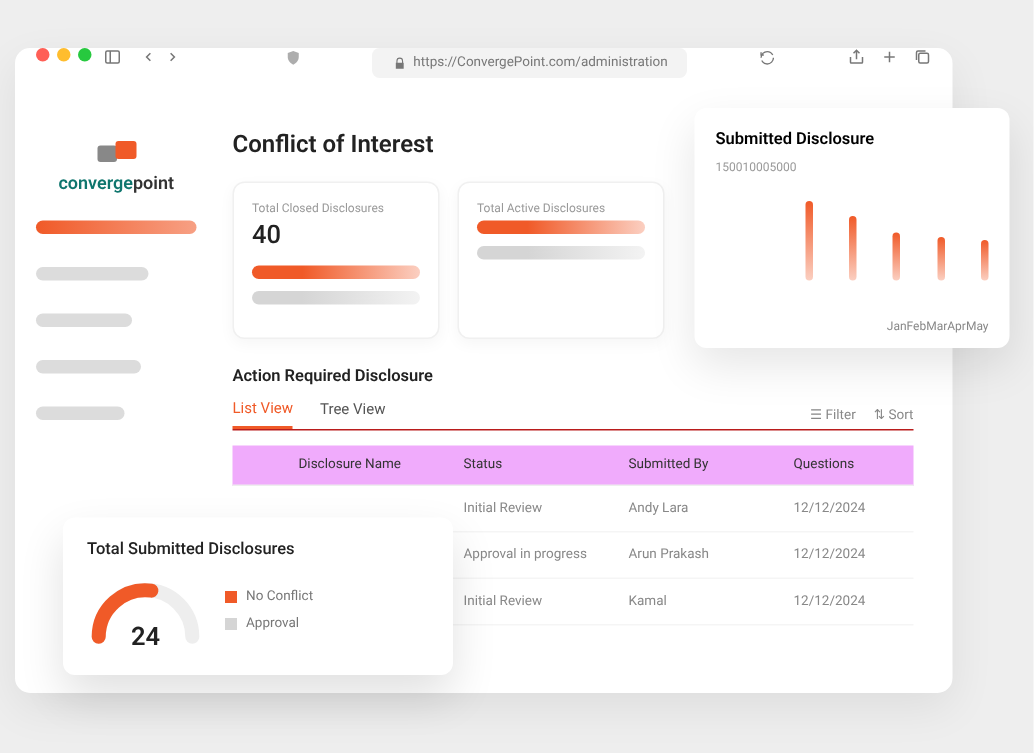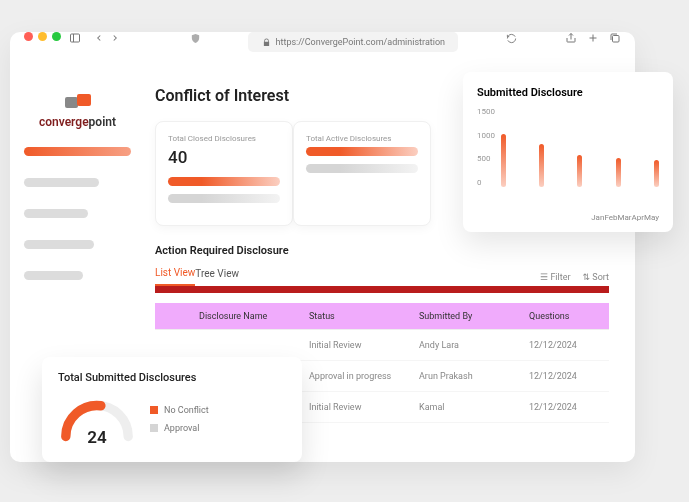--- a/index.html
+++ b/index.html
@@ -13,51 +13,51 @@
   .navarrows{display:flex;gap:4px;margin-left:4px}
   .url{flex:1;max-width:210px;margin:0 auto;background:#f3f3f3;border-radius:5px;height:20px;display:flex;align-items:center;justify-content:center;gap:5px;color:#777;font-size:9px}
   .rightctrls{margin-left:auto;display:flex;gap:10px}
   .main{display:flex;height:calc(100% - 34px)}
   .sidebar{width:140px;padding:28px 14px 0 14px}
   .logo{display:flex;flex-direction:column;align-items:center;margin-bottom:18px}
   .logo-mark{width:26px;height:18px;position:relative;margin-bottom:3px}
   .logo-mark::before{content:"";position:absolute;left:0;top:3px;width:13px;height:11px;background:#888;border-radius:2px}
   .logo-mark::after{content:"";position:absolute;right:0;top:0;width:14px;height:12px;background:#f05a28;border-radius:2px}
   .logo-text{font-size:12px;font-weight:600;color:#333}
-  .logo-text .c{color:#7f1d1d}
+  .logo-text .c{color:#0f766e}
   .sbitem{height:9px;border-radius:5px;background:#dcdcdc;margin-bottom:22px}
   .sbitem.active{background:linear-gradient(90deg,#f05a28,#f7a084)}
   .content{flex:1;padding:20px 26px 0 10px}
   h1{font-size:16px;font-weight:600;color:#222;margin-bottom:16px}
-  .cards{display:flex;gap:0;margin-bottom:18px}
+  .cards{display:flex;gap:12px;margin-bottom:18px}
   .card{flex:1;max-width:138px;background:#fff;border:1px solid #f0f0f0;border-radius:8px;padding:12px 12px 14px;box-shadow:0 3px 10px rgba(0,0,0,.04)}
   .card .lbl{font-size:8px;color:#999;margin-bottom:4px}
   .card .val{font-size:17px;font-weight:500;color:#222;margin-bottom:10px}
   .bar{height:9px;border-radius:5px;margin-bottom:8px}
   .bar.orange{background:linear-gradient(90deg,#f05a28 30%,#fbcfc1)}
   .bar.gray{background:linear-gradient(90deg,#d5d5d5 30%,#f3f3f3)}
   .section-title{font-size:11px;font-weight:600;margin-bottom:10px;color:#222}
-  .tabs{display:flex;border-bottom:7px solid #b91c1c;font-size:10px;color:#555;align-items:center}
+  .tabs{display:flex;gap:18px;border-bottom:1px solid #b91c1c;font-size:10px;color:#555;align-items:center}
   .tab{padding-bottom:6px;cursor:pointer}
   .tab.active{color:#f05a28;border-bottom:2px solid #f05a28}
   .tab-right{margin-left:auto;display:flex;gap:12px;font-size:9px;color:#888}
   .table{margin-top:10px;font-size:9px;color:#555}
   .th,.tr{display:grid;grid-template-columns:110px 110px 110px 80px}
   .th{color:#333;font-size:9px;padding:8px 0;background:#f0abfc;border-bottom:1px solid #eee;padding-left:44px}
   .tr{padding:10px 0 10px 44px;border-bottom:1px solid #f5f5f5;color:#888;font-size:9px}
   
   .floating-chart{position:absolute;right:16px;top:72px;width:210px;height:160px;background:#fff;border-radius:8px;box-shadow:0 12px 30px rgba(0,0,0,.1);padding:14px 14px 10px}
   .floating-chart h3{font-size:11px;font-weight:600;margin-bottom:8px}
   .chart-body{display:flex;height:100px}
-  .yaxis{display:flex;flex-direction:column;justify-content:space-between;font-size:8px;color:#999;padding-right:6px;height:80px}
+  .yaxis{display:flex;justify-content:space-between;font-size:8px;color:#999;padding-right:6px;height:80px}
   .bars{flex:1;display:flex;align-items:flex-end;justify-content:space-between;height:80px;position:relative}
   .cbar{width:5px;border-radius:3px;background:linear-gradient(180deg,#f05a28,#fbcfc1)}
   .xaxis{display:flex;justify-content:flex-end;font-size:8px;color:#888;margin-left:24px;margin-top:6px}
   
-  .gauge-card{position:absolute;left:42px;top:357px;width:260px;height:105px;background:#fff;border-radius:8px;box-shadow:0 14px 30px rgba(0,0,0,.12);padding:14px 16px}
+  .gauge-card{position:absolute;left:42px;top:345px;width:260px;height:105px;background:#fff;border-radius:8px;box-shadow:0 14px 30px rgba(0,0,0,.12);padding:14px 16px}
   .gauge-card h3{font-size:11px;font-weight:500;margin-bottom:10px;color:#222}
   .gauge-body{display:flex;align-items:center;gap:14px}
   svg.gauge{width:78px;height:50px}
   .gauge-val{font-size:17px;font-weight:600;color:#222}
   .legend{display:flex;flex-direction:column;gap:8px;font-size:9px;color:#777}
   .leg{display:flex;align-items:center;gap:6px}
   .sw{width:8px;height:8px}
   .sw.o{background:#f05a28}.sw.g{background:#d5d5d5}
 </style>
 </head>

